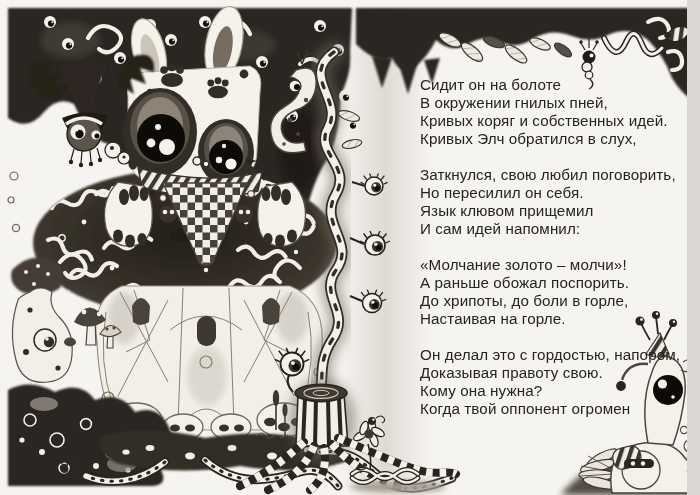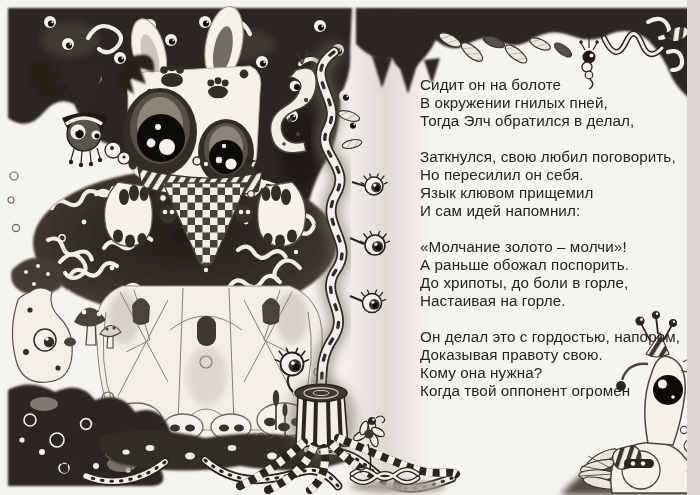--- a/index.html
+++ b/index.html
@@ -593,21 +593,22 @@
     <circle cx="14" cy="176" r="4"></circle>
         <circle cx="11" cy="200" r="3"></circle>
         <circle cx="16" cy="228" r="3.6"></circle>
   </g>
 </svg>
 
   <div class="poem">
     <div class="stanza">
       <div class="line">Сидит он на болоте</div>
       <div class="line">В окружении гнилых пней,</div>
-      <div class="line">Тогда Элч обратился в делал,</div>
+      <div class="line">Кривых коряг и собственных идей.</div>
+      <div class="line">Кривых Элч обратился в слух,</div>
     </div>
     <div class="stanza">
       <div class="line">Заткнулся, свою любил поговорить,</div>
       <div class="line">Но пересилил он себя.</div>
       <div class="line">Язык клювом прищемил</div>
       <div class="line">И сам идей напомнил:</div>
     </div>
     <div class="stanza">
       <div class="line">«Молчание золото – молчи»!</div>
       <div class="line">А раньше обожал поспорить.</div>

